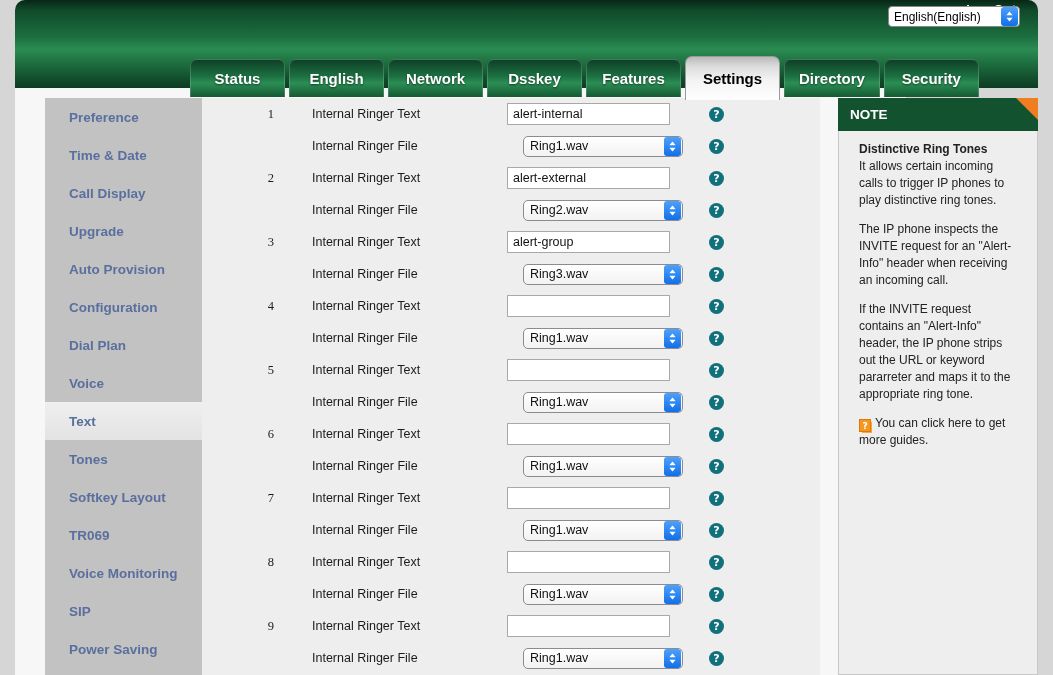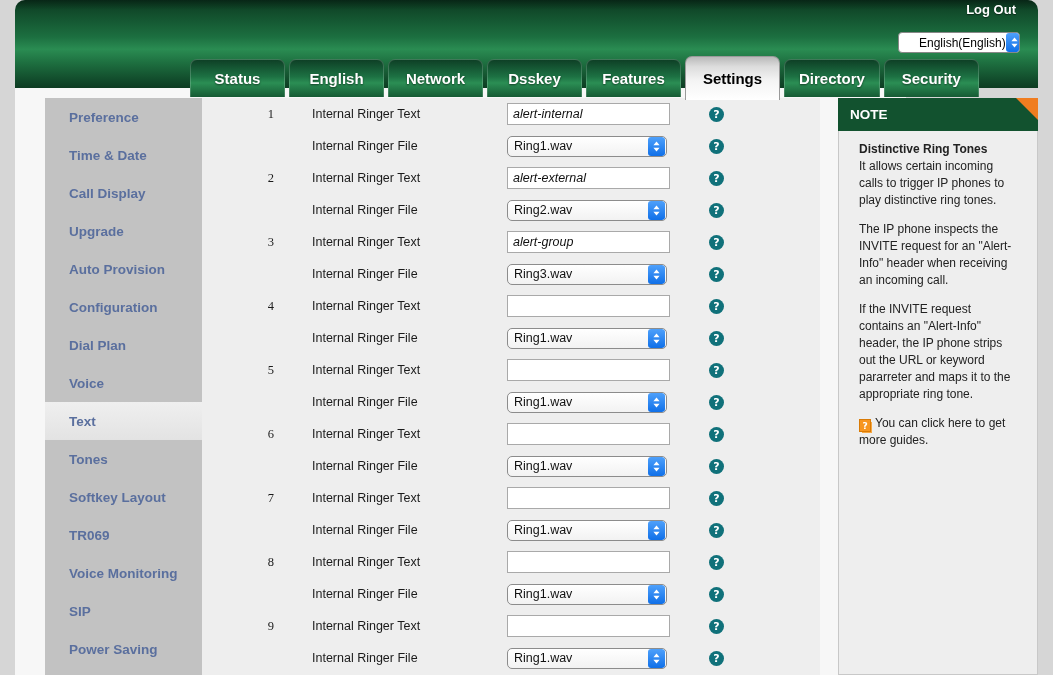--- a/index.html
+++ b/index.html
@@ -48,27 +48,27 @@
     font-size: 14px; font-weight: bold; color: #ffffff;
     letter-spacing: 0.5px;
   }
   #logout {
     position: absolute; right: 22px; top: 2px;
     font-size: 13px; font-weight: bold; color: #ffffff;
     text-shadow: 0 1px 1px rgba(0,0,0,.5);
     cursor: pointer;
   }
   #lang-select {
-    position: absolute; right: 18px; top: 32px;
-    width: 122px; height: 21px;
+    position: absolute; right: 18px; top: 6px;
+    width: 132px; height: 21px;
     border: 1px solid #888; border-radius: 4px;
     background: #ffffff;
     display: flex; align-items: center;
     font-size: 12px; color: #000;
-    padding-left: 20px; cursor: pointer;
+    padding-left: 5px; cursor: pointer;
     overflow: hidden;
   }
   #lang-select .lbl { flex: 1; }
   .spinner {
     width: 17px; height: 19px;
     background: linear-gradient(to bottom, #4ea0fb, #1070e8);
     border-radius: 3px;
     margin-right: 1px;
     display: flex; flex-direction: column;
     align-items: center; justify-content: center;
@@ -155,32 +155,32 @@
   input.txt {
     width: 163px; height: 22px;
     border: 1px solid #a9a9a9;
     background: #ffffff;
     font-size: 12.5px;
     font-family: "Liberation Sans", sans-serif;
     color: #111;
     padding: 0 5px;
     border-radius: 0;
     outline: none;
-    font-style: italic;
   }
   .sel {
     width: 160px; height: 21px;
     border: 1px solid #8c8c8c;
     border-radius: 5px;
     background: linear-gradient(to bottom, #ffffff, #f2f2f2);
     display: flex; align-items: center;
     font-size: 12.5px; color: #111;
     padding-left: 6px;
     cursor: pointer;
     overflow: hidden;
+    margin-left: 16px;
   }
   .sel .lbl { flex: 1; }
   .help {
     width: 15px; height: 15px; border-radius: 50%;
     background: #10717a;
     display: flex; align-items: center; justify-content: center;
     color: #ffffff; font-size: 11px; font-weight: bold;
     font-family: "DejaVu Sans", sans-serif;
     margin-left: 17px;
     cursor: pointer;

